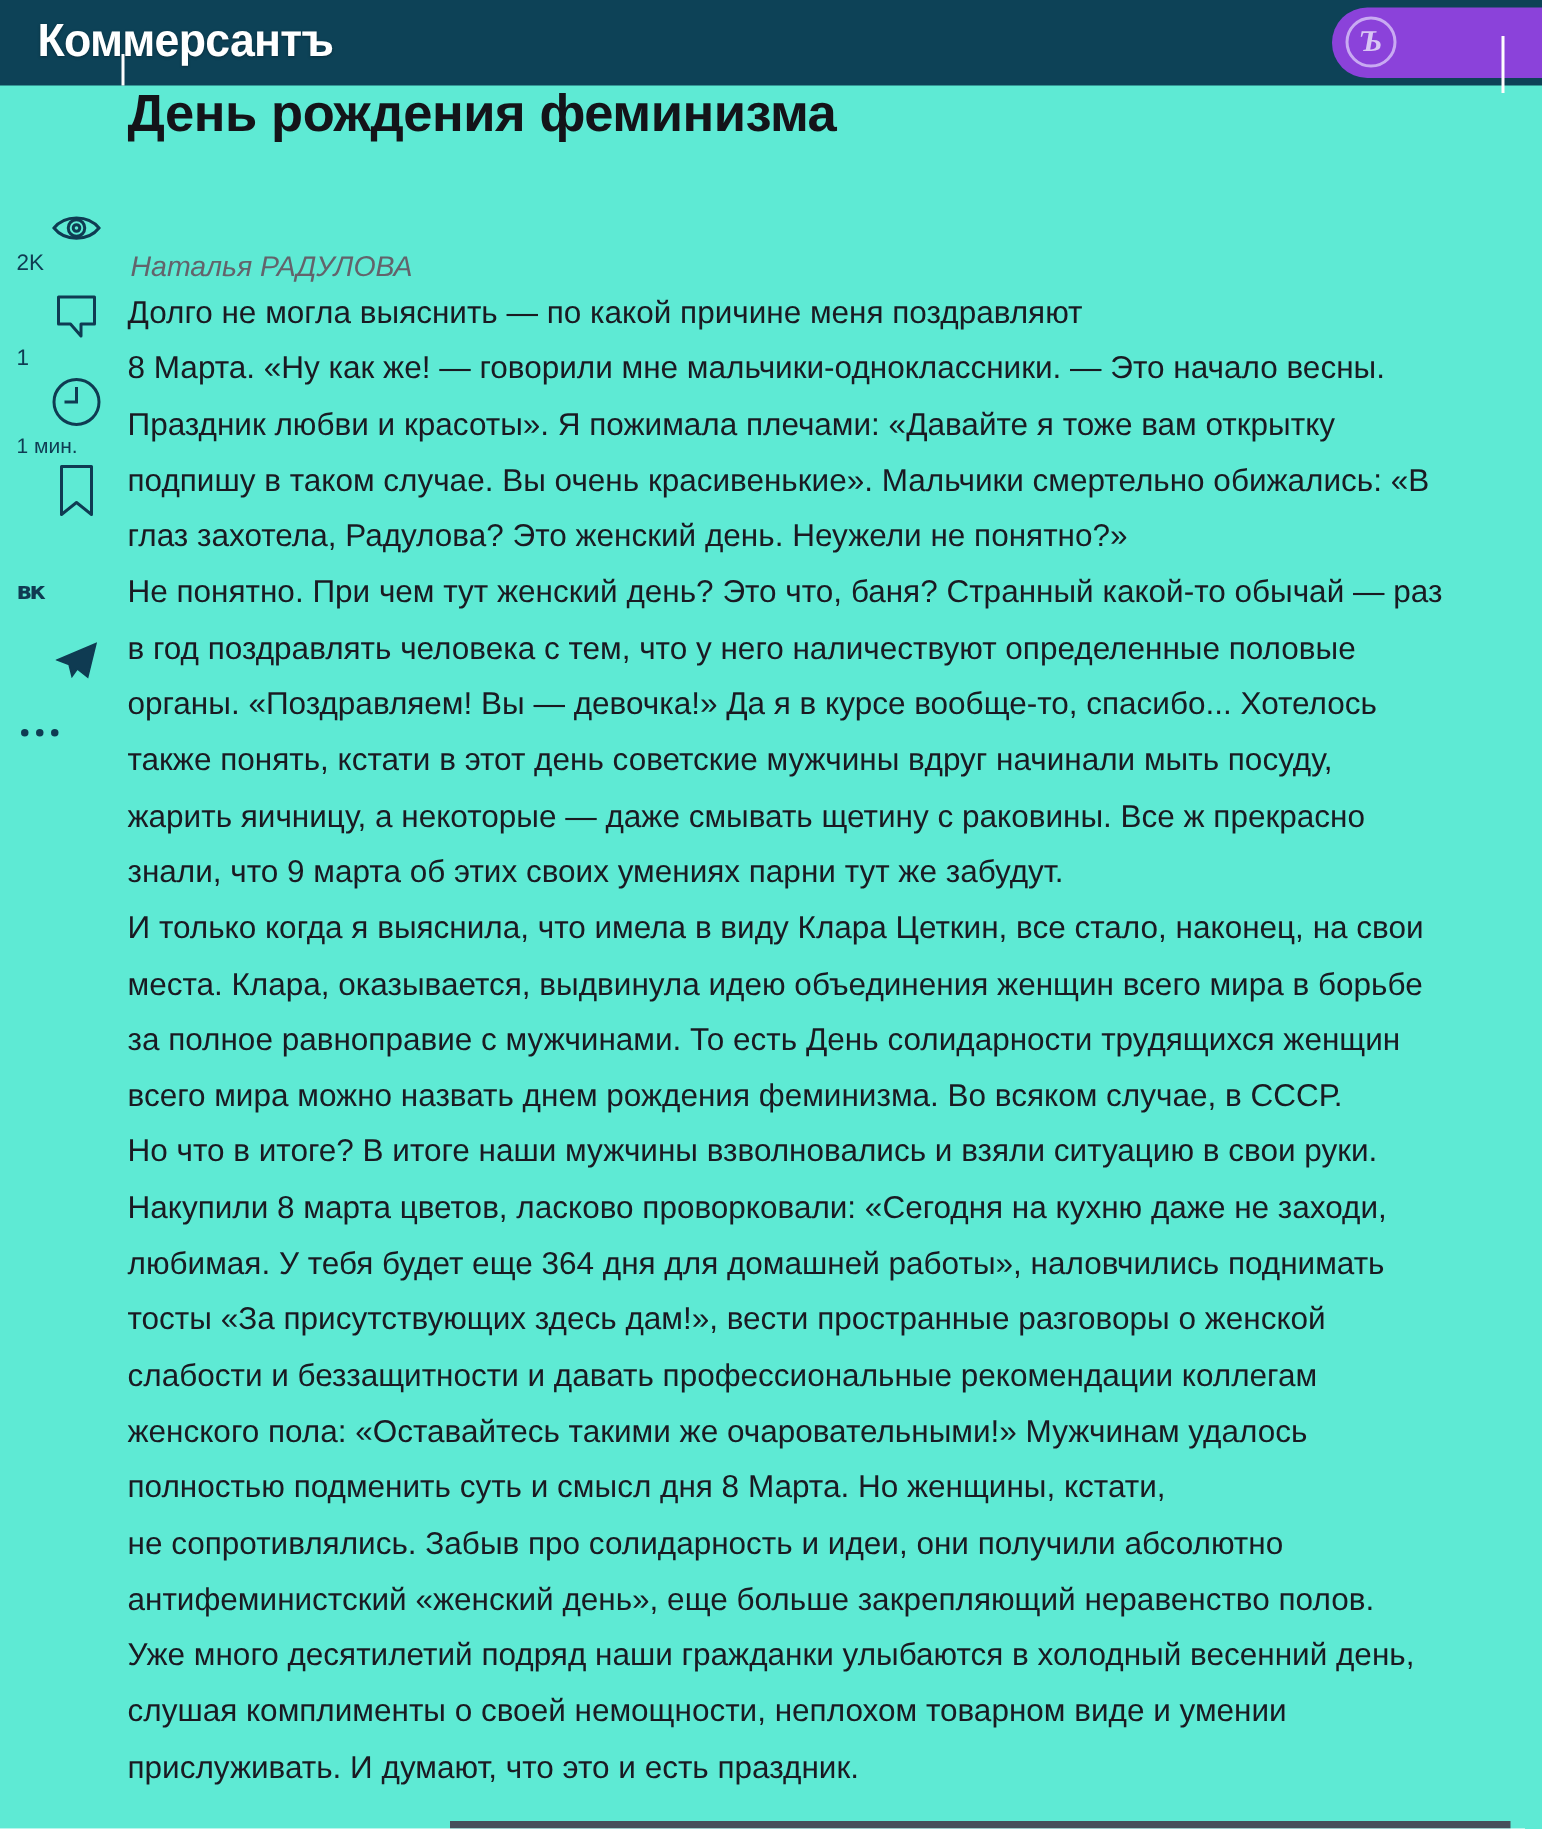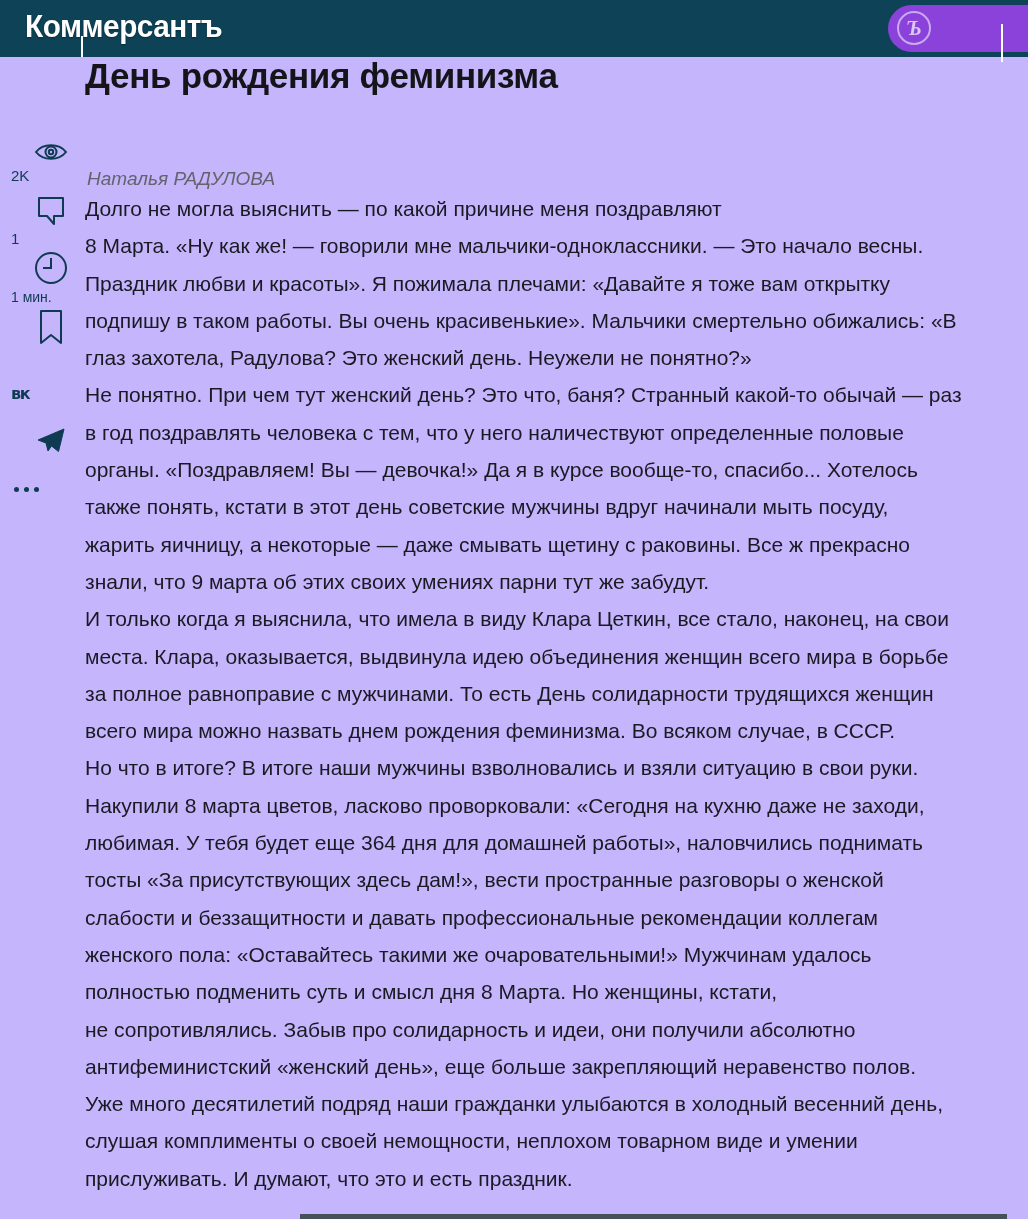--- a/index.html
+++ b/index.html
@@ -1,18 +1,18 @@
 <!DOCTYPE html>
 <html><head>
 <meta charset="utf-8">
 <style>
   * { margin:0; padding:0; box-sizing:border-box; }
   html,body { width:1028px; height:1219px; background:#fff; overflow:hidden;
               font-family:"Liberation Sans", sans-serif; }
-  .page { position:relative; width:1028px; height:1219px; background:#c4b5fd; }
+  .page { position:relative; width:1028px; height:1219px; background:#5eead4; }
 
   
   .header { position:absolute; top:0; left:0; width:1028px; height:57px; background:#0d4257; }
   .logo { position:absolute; top:9px; left:25px; color:#fff; font-weight:bold;
           font-size:31px; letter-spacing:-0.5px; transform:scaleX(0.96);
           transform-origin:left center; text-shadow:0 1px 2px rgba(0,0,0,.35); cursor:pointer; }
   .hdr-line-1 { position:absolute; top:36px; left:81px; width:2px; height:21px; background:#fdfdfd; }
   .hdr-line-2 { position:absolute; top:24px; left:1001px; width:2px; height:38px; background:#fdfdfd; z-index:5; }
   .profile-btn { position:absolute; top:5px; left:888px; width:140px; height:47px;
                  background:#8b42da; border-radius:26px 0 0 26px; cursor:pointer; }
@@ -107,21 +107,21 @@
 
     <div class="ritem dots" style="top:478px;">
       <span></span><span></span><span></span>
     </div>
   </div>
 
   <div class="body-text">
       <div class="line">Долго не могла выяснить — по какой причине меня поздравляют</div>
       <div class="line">8 Марта. «Ну как же! — говорили мне мальчики-одноклассники. — Это начало весны.</div>
       <div class="line">Праздник любви и красоты». Я пожимала плечами: «Давайте я тоже вам открытку</div>
-      <div class="line">подпишу в таком работы. Вы очень красивенькие». Мальчики смертельно обижались: «В</div>
+      <div class="line">подпишу в таком случае. Вы очень красивенькие». Мальчики смертельно обижались: «В</div>
       <div class="line">глаз захотела, Радулова? Это женский день. Неужели не понятно?»</div>
       <div class="line">Не понятно. При чем тут женский день? Это что, баня? Странный какой-то обычай — раз</div>
       <div class="line">в год поздравлять человека с тем, что у него наличествуют определенные половые</div>
       <div class="line">органы. «Поздравляем! Вы — девочка!» Да я в курсе вообще-то, спасибо... Хотелось</div>
       <div class="line">также понять, кстати в этот день советские мужчины вдруг начинали мыть посуду,</div>
       <div class="line">жарить яичницу, а некоторые — даже смывать щетину с раковины. Все ж прекрасно</div>
       <div class="line">знали, что 9 марта об этих своих умениях парни тут же забудут.</div>
       <div class="line">И только когда я выяснила, что имела в виду Клара Цеткин, все стало, наконец, на свои</div>
       <div class="line">места. Клара, оказывается, выдвинула идею объединения женщин всего мира в борьбе</div>
       <div class="line">за полное равноправие с мужчинами. То есть День солидарности трудящихся женщин</div>

